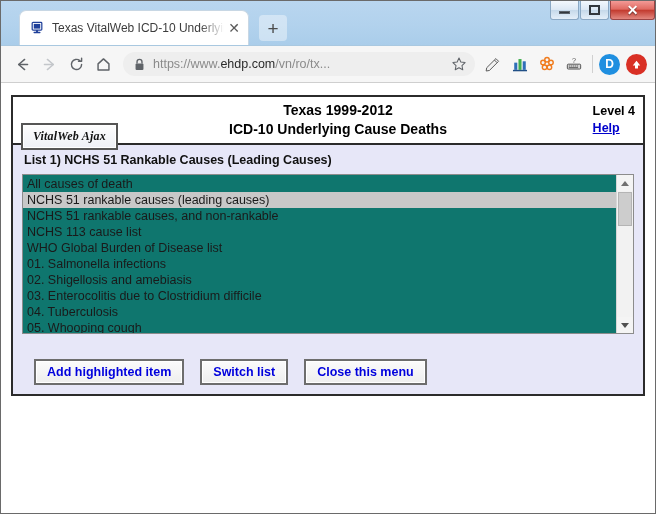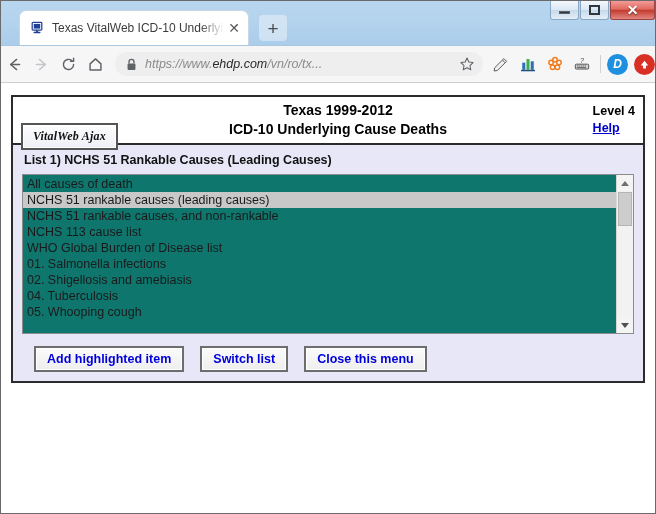--- a/index.html
+++ b/index.html
@@ -155,23 +155,22 @@
     line-height: 1;
   }
 
   
   .toolbar {
     height: 37px;
     background: #f6f6f6;
     border-bottom: 1px solid #cfcfcf;
     display: flex;
     align-items: center;
-    padding: 0 0;
-    box-sizing: border-box;
-    font-style: italic;
+    padding: 0 8px;
+    box-sizing: border-box;
   }
   .nav-btn {
     width: 27px;
     height: 27px;
     display: flex;
     align-items: center;
     justify-content: center;
     flex: 0 0 auto;
   }
   .omnibox {
@@ -397,21 +396,21 @@
     background-image:
       radial-gradient(circle, rgba(255,255,255,.75) 0.5px, transparent 0.6px);
     background-size: 2px 2px;
     border: 1px solid #b4b4b4;
     box-sizing: border-box;
   }
 
   .btn-row {
     display: flex;
     gap: 16px;
-    margin-top: 12px;
+    margin-top: 25px;
     padding-left: 12px;
   }
   .ui-btn {
     border: 2px solid #6d6d6d;
     background: linear-gradient(to bottom, #fbfbfb, #eeeeee);
     box-shadow: inset 0 0 0 1px #ffffff;
     color: #0000dd;
     font-weight: bold;
     font-size: 12.5px;
     padding: 4px 11px;
@@ -591,20 +590,21 @@
 
       <div class="listbox">
         <div class="list-items">
           <div class="list-item">All causes of death</div>
           <div class="list-item selected">NCHS 51 rankable causes (leading causes)</div>
           <div class="list-item">NCHS 51 rankable causes, and non-rankable</div>
           <div class="list-item">NCHS 113 cause list</div>
           <div class="list-item">WHO Global Burden of Disease list</div>
           <div class="list-item">01. Salmonella infections</div>
           <div class="list-item">02. Shigellosis and amebiasis</div>
+          <div class="list-item">03. Enterocolitis due to Clostridium difficile</div>
           <div class="list-item">04. Tuberculosis</div>
           <div class="list-item">05. Whooping cough</div>
         </div>
 
         <div class="sb">
           <div class="sb-btn">
             <div class="sb-arrow-up"></div>
           </div>
           <div class="sb-thumb"></div>
           <div class="sb-btn down">

